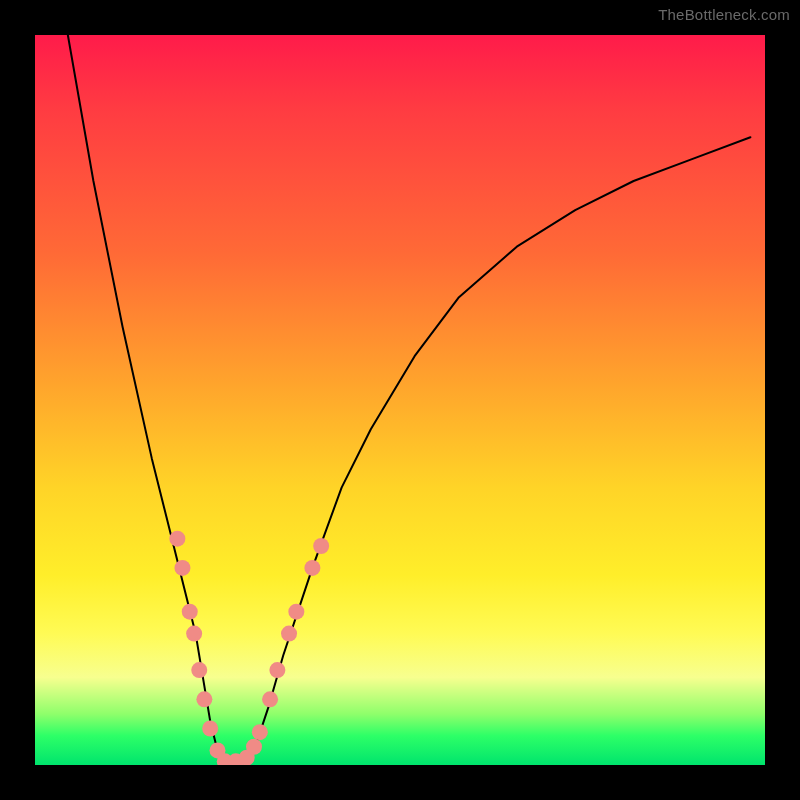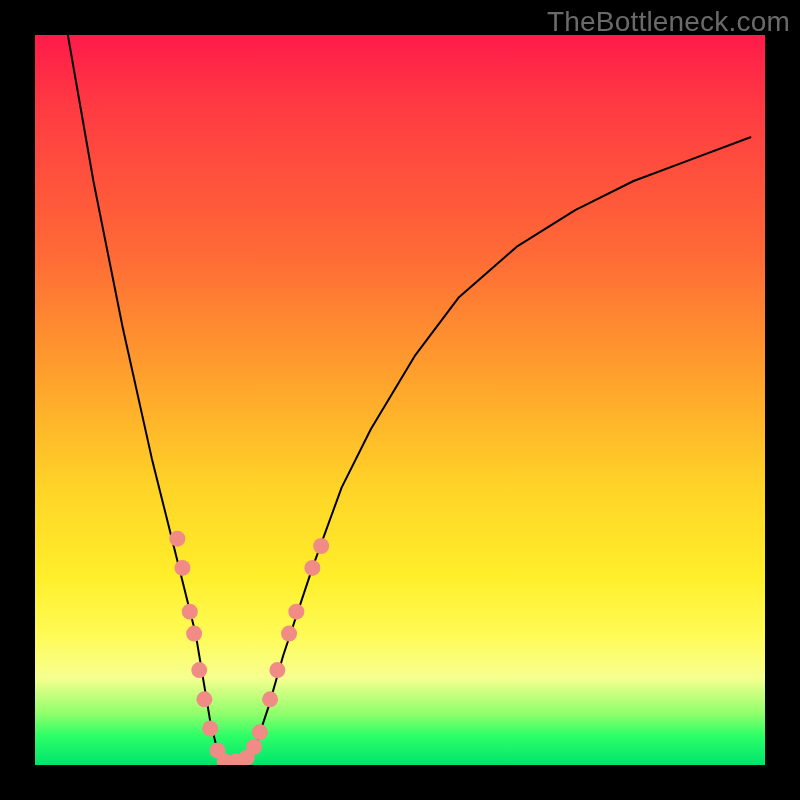--- a/index.html
+++ b/index.html
@@ -37,21 +37,21 @@
       #8fff6b 93%,
       #2dff67 96%,
       #00e46d 100%
     );
   }
   .watermark {
     position: absolute;
     top: 6px;
     right: 10px;
     color: #6a6a6a;
-    font-size: 28px;
+    font-size: 15px;
     letter-spacing: 0.2px;
   }
 </style>
 </head>
 <body>
 
 <div class="frame">
   <div class="plot-area">
     <svg width="730" height="730" viewBox="0 0 730 730" style="position:absolute; left:0; top:0;">
       <g id="curve-layer">

